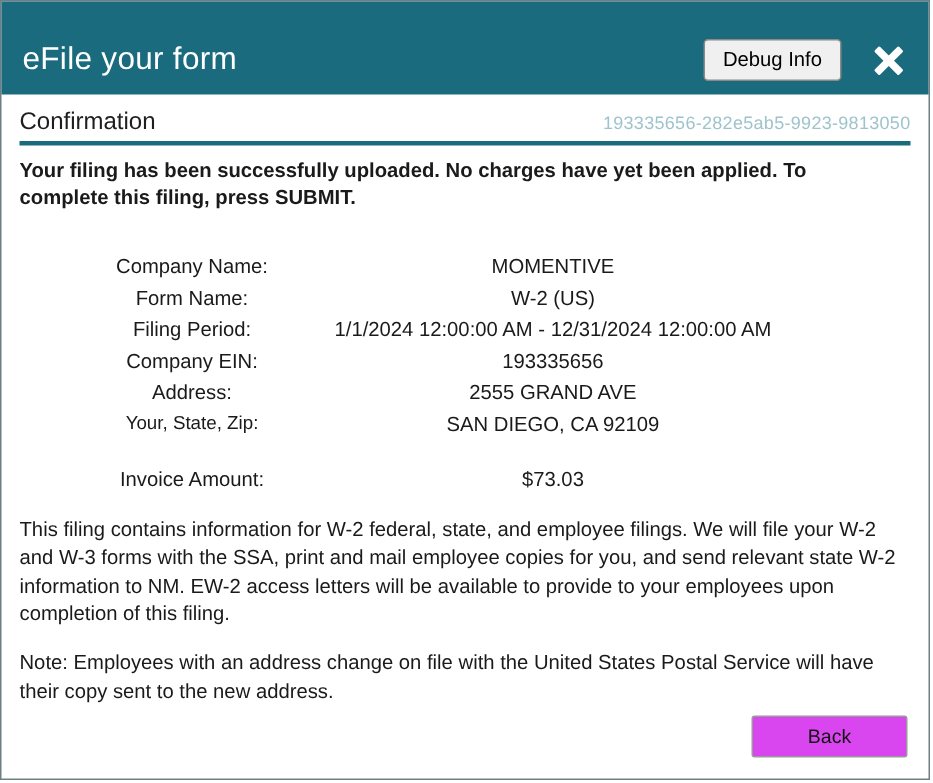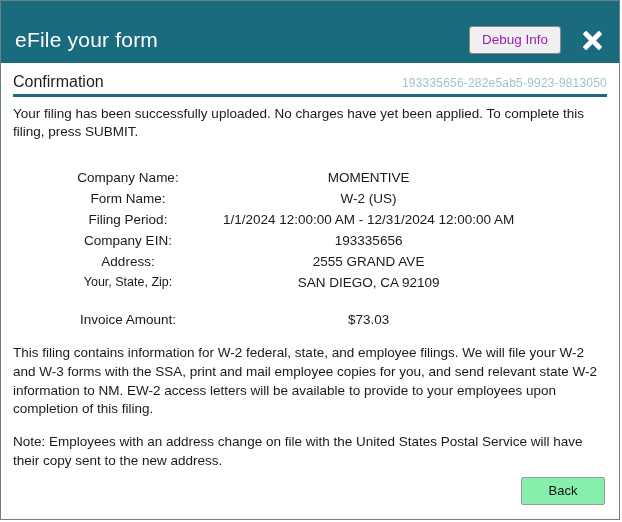--- a/index.html
+++ b/index.html
@@ -37,21 +37,21 @@
     color: #ffffff;
     font-size: 21px;
     font-weight: normal;
     flex: 1 1 auto;
     letter-spacing: 0.2px;
   }
   .debug-btn {
     background: #f0f0f0;
     border: 1px solid #8a8a8a;
     border-radius: 3px;
-    color: #a21caf;
+    color: #000000;
     font-size: 13.5px;
     font-family: "Liberation Sans", sans-serif;
     padding: 6px 12px;
     margin-right: 18px;
     cursor: pointer;
     line-height: 1;
   }
   .close-x {
     width: 26px;
     height: 26px;
@@ -95,20 +95,21 @@
     font-size: 12px;
     color: #9fc3cd;
     letter-spacing: 0.2px;
   }
   .intro {
     font-size: 13.5px;
     color: #1a1a1a;
     line-height: 1.35;
     margin-top: 8px;
     max-width: 580px;
+    font-weight: bold;
   }
   
   .details {
     margin: 26px 0 0 26px;
     border-collapse: collapse;
   }
   .details td {
     font-size: 13.5px;
     color: #1a1a1a;
     padding: 3px 0;
@@ -138,28 +139,28 @@
   }
   
   .footer {
     position: absolute;
     right: 14px;
     bottom: 14px;
     display: flex;
     gap: 10px;
   }
   .btn {
-    background: #86efac;
+    background: #d946ef;
     border: 1px solid #9a9a9a;
     border-radius: 2px;
     font-size: 13px;
     font-family: "Liberation Sans", sans-serif;
     color: #111111;
     padding: 5px 0;
-    width: 84px;
+    width: 104px;
     text-align: center;
     cursor: pointer;
     line-height: 1.2;
   }
 </style>
 </head>
 <body>
 
 <div class="dialog">
 

